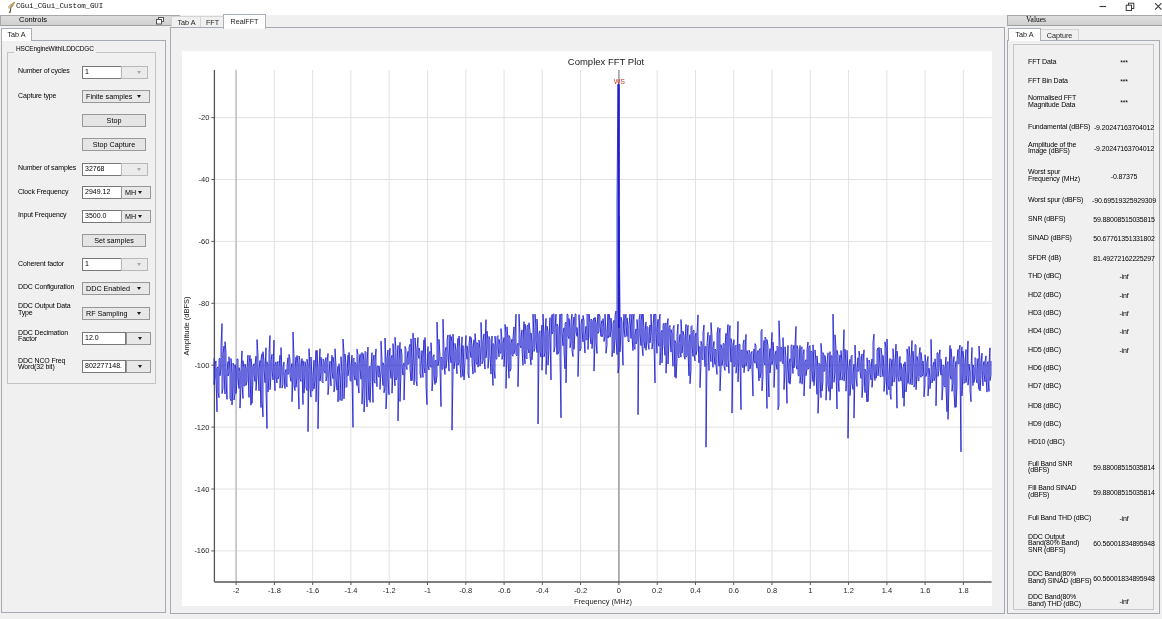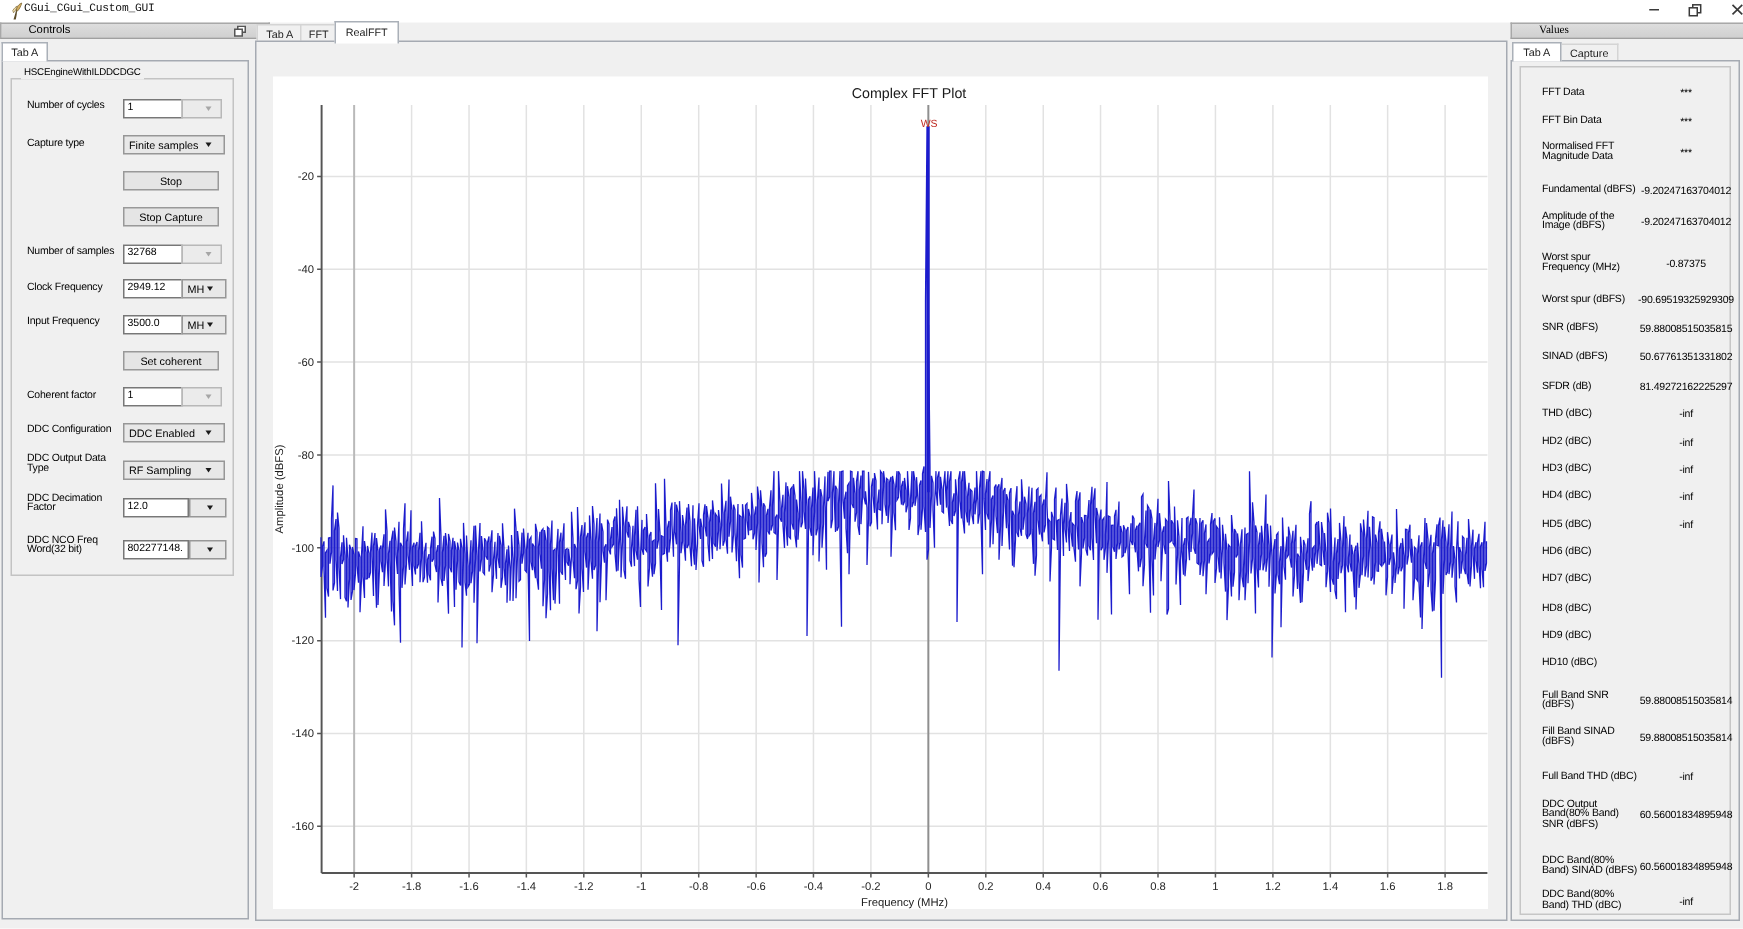--- a/index.html
+++ b/index.html
@@ -71,21 +71,21 @@
 <div class="abs" style="left:121px;top:162.5px;width:25px;height:11px;background:#ebebeb;border:1px solid #b8b8b8;"></div>
 <div class="arrowd" style="left:137px;top:167.5px;"></div>
 <div class="abs lbl" style="left:18px;top:188.5px;width:62px;">Clock Frequency</div>
 <div class="abs inp" style="left:82px;top:186px;width:36px;height:11px;">2949.12</div>
 <div class="abs combo" style="left:121px;top:186px;width:25px;height:11px;line-height:11px;padding-left:3px;">MH</div>
 <div class="arrow" style="left:138px;top:191px;"></div>
 <div class="abs lbl" style="left:18px;top:211.5px;width:62px;">Input Frequency</div>
 <div class="abs inp" style="left:82px;top:209.5px;width:36px;height:11px;">3500.0</div>
 <div class="abs combo" style="left:121px;top:209.5px;width:25px;height:11px;line-height:11px;padding-left:3px;">MH</div>
 <div class="arrow" style="left:138px;top:214.5px;"></div>
-<div class="abs btn" style="left:82px;top:233.5px;width:62px;height:11px;line-height:11px;">Set coherent</div>
+<div class="abs btn" style="left:82px;top:233.5px;width:62px;height:11px;line-height:11px;">Set samples</div>
 <div class="abs lbl" style="left:18px;top:260.5px;width:62px;">Coherent factor</div>
 <div class="abs inp" style="left:82px;top:257.5px;width:36px;height:11px;">1</div>
 <div class="abs" style="left:121px;top:257.5px;width:25px;height:11px;background:#ebebeb;border:1px solid #b8b8b8;"></div>
 <div class="arrowd" style="left:137px;top:262.5px;"></div>
 <div class="abs lbl" style="left:18px;top:284px;width:62px;">DDC Configuration</div>
 <div class="abs combo" style="left:82px;top:281.5px;width:63px;height:11px;line-height:11px;padding-left:3px;">DDC Enabled</div>
 <div class="arrow" style="left:137px;top:286.5px;"></div>
 <div class="abs lbl" style="left:18px;top:303px;width:62px;">DDC Output Data<br>Type</div>
 <div class="abs combo" style="left:82px;top:306.5px;width:63px;height:11px;line-height:11px;padding-left:3px;">RF Sampling</div>
 <div class="arrow" style="left:137px;top:311.5px;"></div>

